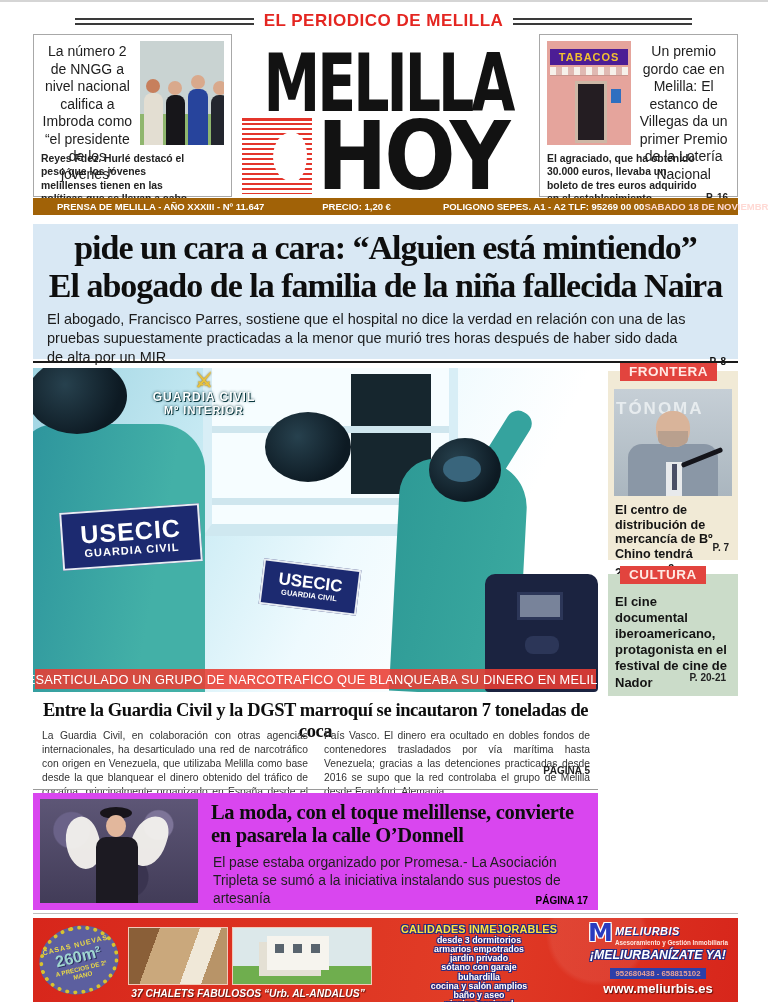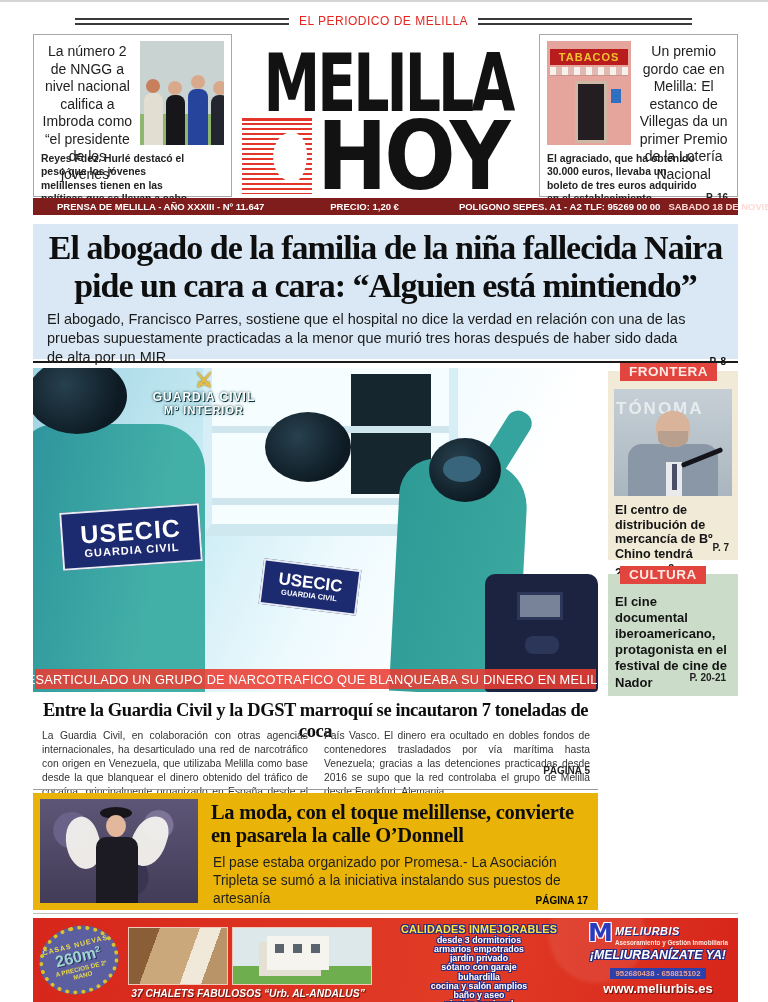--- a/index.html
+++ b/index.html
@@ -3,21 +3,21 @@
 <meta charset="utf-8">
 <style>
   * { margin:0; padding:0; box-sizing:border-box; }
   html,body { background:#e8e8e8; }
   body { font-family:"Liberation Sans", sans-serif; }
   .page { position:relative; width:768px; height:1002px; background:#fff; margin:0 auto; overflow:hidden; border-top:2px solid #d5d5d5; }
 
   
   .tagline-row { position:absolute; left:75px; right:76px; top:9px; height:20px; display:flex; align-items:center; gap:10px; }
   .tag-rule { flex:1; height:7px; border-top:2px solid #3a3a3a; border-bottom:2px solid #3a3a3a; }
-  .tagline-text { color:#e42621; font-weight:normal; font-size:12px; letter-spacing:.5px; white-space:nowrap; }
+  .tagline-text { color:#e42621; font-weight:bold; font-size:17px; letter-spacing:.5px; white-space:nowrap; }
 
   
   .ear { position:absolute; top:32px; width:199px; height:163px; border:1px solid #a8a8a8; background:#fff; padding:6px 7px; }
   .ear-left { left:33px; }
   .ear-right { left:539px; }
   .ear-top { display:flex; gap:6px; height:104px; }
   .ear-headline { font-size:14px; line-height:1.25; text-align:center; color:#1d1d1d; flex:1.1; padding-top:2px; }
   .ear-photo { flex:1; position:relative; overflow:hidden; }
   .ear-summary { margin-top:7px; font-size:10.4px; font-weight:bold; line-height:1.28; color:#222; position:relative; padding-right:30px; }
   .ear-page { position:absolute; right:2px; bottom:0; font-size:10px; font-weight:bold; }
@@ -27,35 +27,35 @@
   .person { position:absolute; bottom:0; border-radius:8px 8px 0 0; }
   .person .head { position:absolute; top:-14px; left:50%; transform:translateX(-50%); width:14px; height:14px; border-radius:50%; background:#d9a98c; }
   .p1 { left:4px; width:19px; height:52px; background:#e3ded2; }
   .p1 .head{ background:#c77f5c; }
   .p2 { left:26px; width:19px; height:50px; background:#17161a; }
   .p3 { left:48px; width:20px; height:56px; background:#27449c; }
   .p4 { left:71px; width:18px; height:50px; background:#23262e; }
 
   
   .ph-tabacos { background:#e5a49c; }
-  .tab-sign { position:absolute; top:8px; left:3px; right:3px; height:16px; background:#b91c1c; color:#f2c230; font-weight:bold; font-size:11px; letter-spacing:1px; text-align:center; line-height:16px; }
+  .tab-sign { position:absolute; top:8px; left:3px; right:3px; height:16px; background:#4c1d95; color:#f2c230; font-weight:bold; font-size:11px; letter-spacing:1px; text-align:center; line-height:16px; }
   .tab-awning { position:absolute; top:26px; left:3px; right:3px; height:9px; background:repeating-linear-gradient(90deg,#f6f1ea 0 6px,#e0b9b2 6px 12px); border-bottom:1px solid #c9948c; }
   .tab-door { position:absolute; top:40px; left:28px; width:32px; height:62px; background:#241d22; border:3px solid #cdb7a6; }
   .tab-sign2 { position:absolute; top:48px; right:10px; width:10px; height:14px; background:#2f6fc0; }
 
   
   .masthead { position:absolute; left:238px; top:28px; width:300px; height:166px; }
   .mast-melilla { position:absolute; top:6px; left:50%; transform:translateX(-50%) scaleY(1.42); transform-origin:top center; font-family:"DejaVu Sans", sans-serif; font-weight:800; font-size:57px; letter-spacing:-3px; color:#121212; white-space:nowrap; }
   .mast-row2 { position:absolute; left:4px; top:88px; display:flex; align-items:flex-start; gap:5px; }
   .mast-stripes { position:relative; width:70px; height:76px; background:repeating-linear-gradient(#e4352b 0 2.5px, #fff 2.5px 5px); }
   .mast-stripes .blob { position:absolute; right:5px; top:14px; width:34px; height:50px; background:#fff; border-radius:55% 45% 40% 60% / 50% 45% 55% 50%; }
   .mast-hoy { font-family:"DejaVu Sans", sans-serif; font-weight:800; font-size:84px; line-height:.82; letter-spacing:-3px; transform:scaleY(1.12); transform-origin:top left; color:#121212; }
 
   
-  .info-bar { position:absolute; left:33px; top:196px; width:705px; height:17px; background:#7f1d1d; color:#fff; display:flex; align-items:center; font-size:9.5px; font-weight:bold; white-space:nowrap;gap:8px; }
+  .info-bar { position:absolute; left:33px; top:196px; width:705px; height:17px; background:#a16207; color:#fff; display:flex; align-items:center; font-size:9.5px; font-weight:bold; white-space:nowrap; }
   .ib-edition { margin-left:24px; }
   .ib-price { margin-left:58px; }
   .ib-address { margin-left:52px; }
   .ib-date { margin-left:auto; margin-right:12px; color:#ffd9d4; }
 
   
   .lead { position:absolute; left:33px; top:222px; width:705px; height:135px; background:#d9e8f4; }
   .lead-headline { font-family:"Liberation Serif", serif; font-weight:bold; font-size:34px; line-height:1.12; letter-spacing:-1px; color:#0e0e0e; text-align:center; padding-top:5px; }
   .lead-sub { position:relative; margin-top:5px; padding:0 44px 0 14px; font-size:14.5px; line-height:1.32; color:#1c1c1c; }
   .lead-page { position:absolute; right:12px; bottom:-1px; font-size:10px; font-weight:bold; color:#111; }
@@ -92,21 +92,21 @@
   .gc-l2 { font-size:11px; letter-spacing:1px; }
   .photo-caption { position:absolute; left:2px; right:2px; bottom:3px; height:20px; background:rgba(233,62,51,.88); color:#fff; font-size:12.8px; display:flex; align-items:center; justify-content:center; letter-spacing:.2px; white-space:nowrap; }
 
   
   .narco-headline { position:absolute; left:33px; top:698px; width:565px; text-align:center; font-family:"Liberation Serif", serif; font-weight:bold; font-size:18.5px; letter-spacing:-.4px; color:#0d0d0d; }
   .narco-body { position:absolute; left:42px; top:727px; width:548px; column-count:2; column-gap:16px; font-size:10.3px; line-height:1.35; text-align:justify; color:#333; }
   .narco-page { position:absolute; right:178px; top:763px; font-size:10px; font-weight:bold; color:#222; }
   .divider1 { position:absolute; left:33px; top:787px; width:565px; height:1px; background:#9a9a9a; }
 
   
-  .fashion { position:absolute; left:33px; top:791px; width:565px; height:117px; background:#eab308; }
+  .fashion { position:absolute; left:33px; top:791px; width:565px; height:117px; background:#d946ef; }
   .fashion-photo { position:absolute; left:7px; top:6px; width:158px; height:104px; background:
       radial-gradient(circle at 20% 30%, #6a6288 0 12%, transparent 13%),
       radial-gradient(circle at 75% 25%, #7d7498 0 10%, transparent 11%),
       radial-gradient(circle at 55% 75%, #3a3450 0 18%, transparent 19%),
       linear-gradient(#5d5676, #423c58); overflow:hidden; }
   .wing { position:absolute; width:34px; height:52px; background:#f4f2ee; border-radius:60% 40% 55% 45%; opacity:.95; }
   .wing-l { left:26px; top:18px; transform:rotate(-18deg); }
   .wing-r { left:92px; top:16px; transform:rotate(18deg); }
   .model-head { position:absolute; left:66px; top:16px; width:20px; height:22px; background:#e2b79c; border-radius:50%; }
   .model-hat { position:absolute; left:60px; top:8px; width:32px; height:12px; background:#17141a; border-radius:50%; }
@@ -239,22 +239,22 @@
 
   <div class="info-bar">
     <span class="ib-edition">PRENSA DE MELILLA - AÑO XXXIII - Nº 11.647</span>
     <span class="ib-price">PRECIO: 1,20 €</span>
     <span class="ib-address">POLIGONO SEPES. A1 - A2  TLF: 95269 00 00</span>
     <span class="ib-date">SABADO 18 DE NOVIEMBRE DE 2017</span>
   </div>
 
   <div class="lead">
     <div class="lead-headline">
+      <div>pide un cara a cara: “Alguien está mintiendo”</div>
       <div>El abogado de la familia de la niña fallecida Naira</div>
-      <div>pide un cara a cara: “Alguien está mintiendo”</div>
     </div>
     <div class="lead-sub">
       <span>El abogado, Francisco Parres, sostiene que el hospital no dice la verdad en relación con una de las pruebas supuestamente practicadas a la menor que murió tres horas después de haber sido dada de alta por un MIR</span>
       <span class="lead-page">P. 8</span>
     </div>
   </div>
   <div class="lead-rule"></div>
 
   <div class="police-photo">
     <div class="window">

